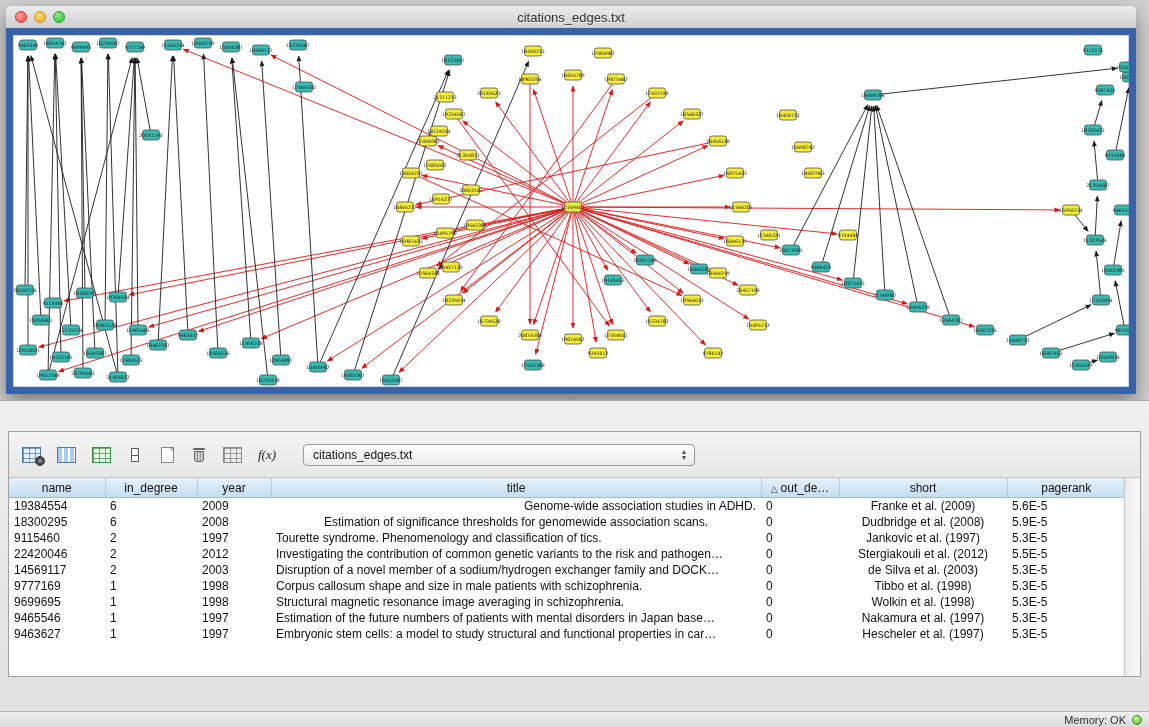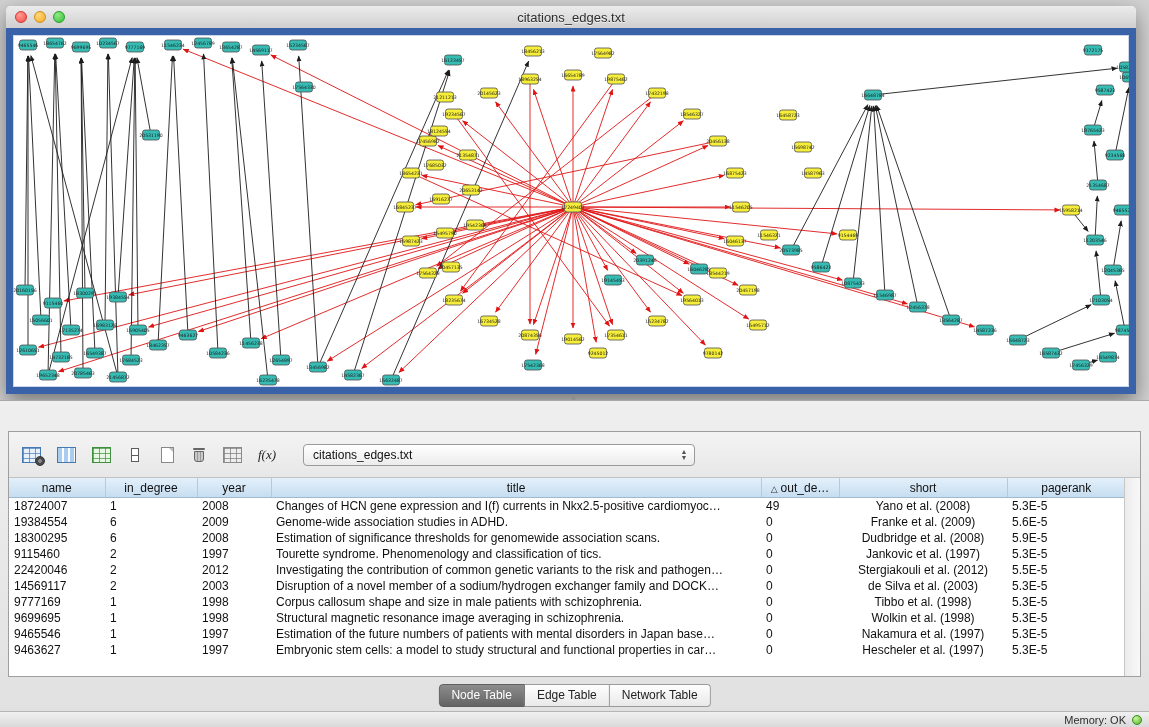--- a/index.html
+++ b/index.html
@@ -695,42 +695,33 @@
               <th><span>in_degree</span></th>
               <th><span>year</span></th>
               <th><span>title</span></th>
               <th><span class="sort">△</span><span>out_de…</span></th>
               <th><span>short</span></th>
               <th><span>pagerank</span></th>
             </tr>
           </thead>
         <tbody>
             <tr>
-              <td style="text-align: left;">18724007</td>
-              <td style="text-align: left;">1</td>
-              <td style="text-align: left;">2008</td>
-              <td style="text-align: left;">Changes of HCN gene expression and I(f) currents in Nkx2.5-positive cardiomyoc…</td>
-              <td style="text-align: left;">49</td>
-              <td style="text-align: center;">Yano et al. (2008)</td>
-              <td style="text-align: left;">5.3E-5</td>
-            </tr>
-            <tr>
               <td style="text-align: left;">19384554</td>
               <td style="text-align: left;">6</td>
               <td style="text-align: left; margin-top: 11px;">2009</td>
-              <td style="text-align: left;">Genome-wide association studies in ADHD.</td>
+              <td style="text-align: right;">Genome-wide association studies in ADHD.</td>
               <td style="text-align: left;">0</td>
               <td style="text-align: center;">Franke et al. (2009)</td>
               <td style="text-align: left;">5.6E-5</td>
             </tr>
             <tr>
               <td style="text-align: left;">18300295</td>
               <td style="text-align: left;">6</td>
               <td style="text-align: left;">2008</td>
-              <td style="text-align: left; margin-top: 24px;">Estimation of significance thresholds for genomewide association scans.</td>
+              <td style="text-align: center; margin-top: 24px;">Estimation of significance thresholds for genomewide association scans.</td>
               <td style="text-align: left;">0</td>
               <td style="text-align: center;">Dudbridge et al. (2008)</td>
               <td style="text-align: left;">5.9E-5</td>
             </tr>
             <tr>
               <td style="text-align: left;">9115460</td>
               <td style="text-align: left;">2</td>
               <td style="text-align: left;">1997</td>
               <td style="text-align: left;">Tourette syndrome. Phenomenology and classification of tics.</td>
               <td style="text-align: left;">0</td>
@@ -790,23 +781,18 @@
               <td style="text-align: left;">0</td>
               <td style="text-align: center;">Hescheler et al. (1997)</td>
               <td style="text-align: left;">5.3E-5</td>
             </tr>
           </tbody>
       </table>
       <div class="vscroll"></div>
     </div>
   </div>
 
-  <div class="tabs">
-      <button class="seg sel">Node Table</button>
-      <button class="seg">Edge Table</button>
-      <button class="seg">Network Table</button>
-    </div>
 </div>
 
 <div class="statusbar">
   <span>Memory: OK</span>
   <span class="memdot"></span>
 </div>
 
 </body></html>

